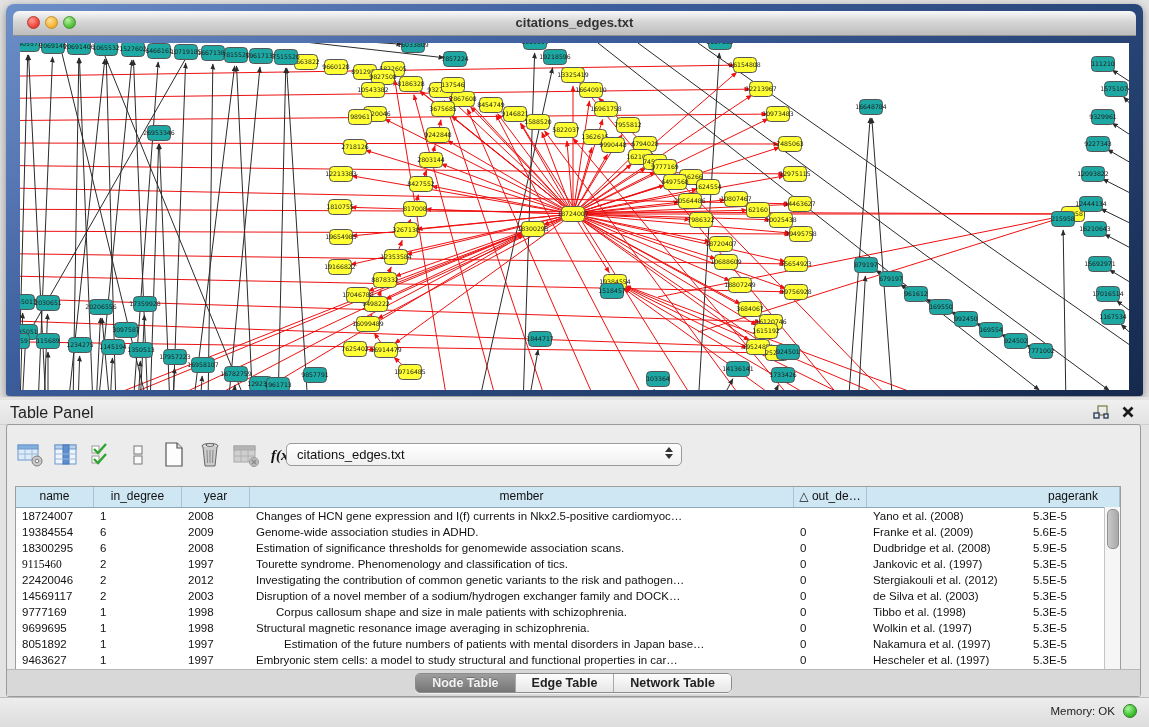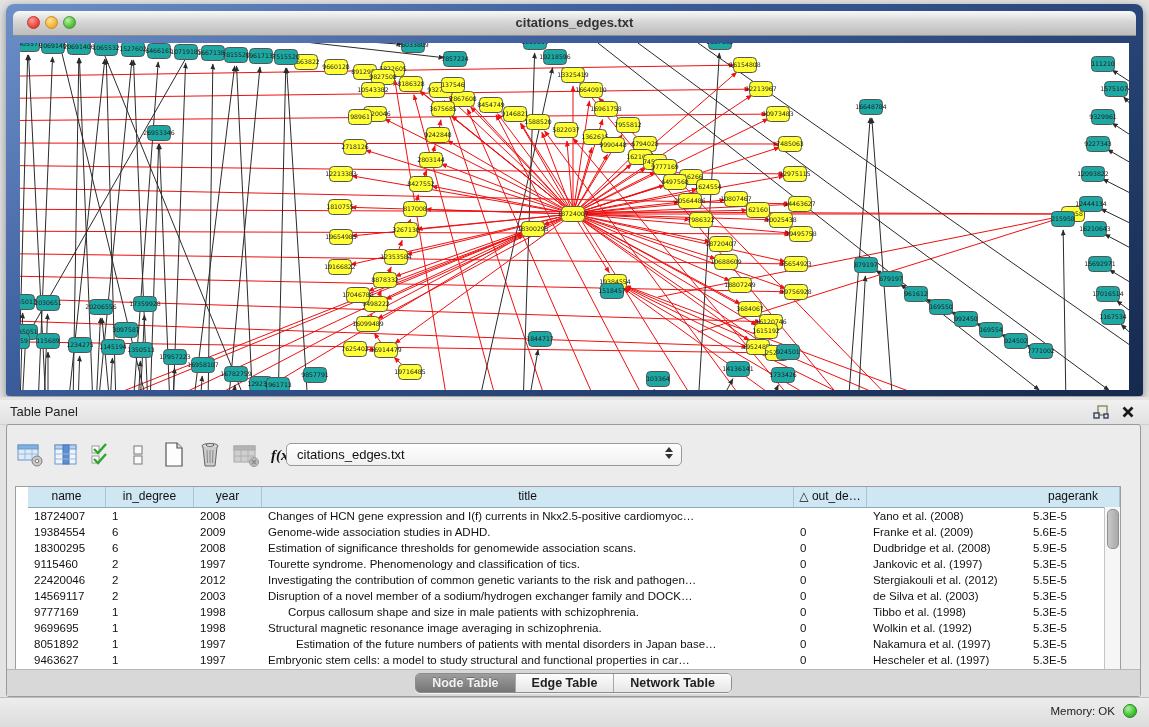--- a/index.html
+++ b/index.html
@@ -29,21 +29,21 @@
   .tl{position:absolute;top:5px;width:13px;height:13px;border-radius:50%;box-sizing:border-box;}
   .tl.red{left:14px;background:radial-gradient(circle at 35% 30%,#ff9a90,#ee4b40 60%,#c62b20);border:1px solid #b5372e;}
   .tl.yel{left:32px;background:radial-gradient(circle at 35% 30%,#ffe09a,#f5b73a 60%,#d3931a);border:1px solid #c08f27;}
   .tl.grn{left:50px;background:radial-gradient(circle at 35% 30%,#b9f0a8,#57c33e 60%,#37a021);border:1px solid #44952f;}
   .net-content{padding:7px 7px 0 7px;}
   .net-canvas{background:#fff;width:1109px;height:347px;display:block;}
   
   .bottom{position:absolute;left:0;top:397px;width:1149px;height:330px;background:#e3e3e3;}
   .tp-titlebar{position:absolute;left:0;top:3px;width:1149px;height:24px;
     background:linear-gradient(#f0f0f0,#e2e2e2);border-bottom:1px solid #cfcfcf;}
-  .tp-title{position:absolute;left:10px;top:4px;font-size:13px;color:#222;}
+  .tp-title{position:absolute;left:10px;top:4px;font-size:16px;color:#222;}
   .tp-float{position:absolute;right:40px;top:5px;width:16px;height:14px;cursor:pointer;}
   .tp-close{position:absolute;right:14px;top:5px;width:14px;height:14px;cursor:pointer;}
   .panel-body{
     position:absolute;left:6px;top:27px;width:1135px;height:273px;
     background:#ececec;border:1px solid #9a9a9a;border-radius:3px;box-sizing:border-box;
   }
   .toolbar{position:absolute;left:8px;top:10px;height:40px;display:flex;align-items:center;}
   .tb-icon{width:30px;height:30px;margin-right:6px;display:flex;align-items:center;justify-content:center;cursor:pointer;}
   .fx{font-family:"Liberation Serif","DejaVu Serif",serif;font-style:italic;font-weight:bold;font-size:15px;color:#111;margin:0 8px 0 4px;}
   .selector{
@@ -52,21 +52,21 @@
     border:1px solid #9a9a9a;border-radius:5px;cursor:pointer;
     font-size:13px;color:#111;line-height:21px;padding-left:10px;
   }
   .selector .arrows{position:absolute;right:8px;top:3px;width:9px;display:flex;flex-direction:column;align-items:center;}
   .selector .arrows i{display:block;width:0;height:0;border-left:4px solid transparent;border-right:4px solid transparent;}
   .selector .arrows i.up{border-bottom:5px solid #333;margin-bottom:2px;}
   .selector .arrows i.dn{border-top:5px solid #333;}
   
   .tablewrap{
     position:absolute;left:8px;top:61px;width:1106px;height:185px;
-    background:#fff;border:1px solid #9e9e9e;box-sizing:border-box;overflow:hidden;padding-left:12px;
+    background:#fff;border:1px solid #9e9e9e;box-sizing:border-box;overflow:hidden;
   }
   .thead{display:flex;height:20px;background:#cfe6f3;border-bottom:1px solid #8ea9ba;}
   .th{box-sizing:border-box;border-right:1px solid #a8c4d4;font-size:12px;color:#111;
       text-align:center;line-height:19px;overflow:hidden;white-space:nowrap;cursor:pointer;}
   .trow{display:flex;height:16px;}
   .td{box-sizing:border-box;font-size:11.5px;color:#111;line-height:16px;
       padding-left:6px;overflow:hidden;white-space:nowrap;}
   .vscroll{position:absolute;right:0;top:20px;bottom:0;width:15px;background:#f6f6f6;border-left:1px solid #c4c4c4;}
   .vthumb{position:absolute;left:2px;top:2px;width:10px;height:38px;border-radius:5px;
       background:linear-gradient(90deg,#c9c9c9,#a8a8a8);border:1px solid #909090;cursor:pointer;}
@@ -918,21 +918,21 @@
           <i class="up"></i>
           <i class="dn"></i>
         </span>
     </div>
 
     <div class="tablewrap">
       <div class="thead" id="thead">
           <div class="th" style="width: 78px;">name</div>
           <div class="th" style="width: 88px;">in_degree</div>
           <div class="th" style="width: 68px;">year</div>
-          <div class="th" style="width: auto; flex: 1 1 0%;">title</div>
+          <div class="th" style="width: auto; flex: 1 1 0%;">member</div>
           <div class="th" style="width: 73px;">△ out_de…</div>
           <div class="th" style="width: 160px; margin-top: 46px;">short</div>
           <div class="th" style="width: 93px;">pagerank</div>
         </div>
       <div id="tbody">
           <div class="trow">
             <div class="td" style="width: 78px;">18724007</div>
             <div class="td" style="width: 88px;">1</div>
             <div class="td" style="width: 68px;">2008</div>
             <div class="td" style="width: auto; flex: 1 1 0%;">Changes of HCN gene expression and I(f) currents in Nkx2.5-positive cardiomyoc…</div>
@@ -952,21 +952,21 @@
           <div class="trow">
             <div class="td" style="width: 78px;">18300295</div>
             <div class="td" style="width: 88px;">6</div>
             <div class="td" style="width: 68px;">2008</div>
             <div class="td" style="width: auto; flex: 1 1 0%;">Estimation of significance thresholds for genomewide association scans.</div>
             <div class="td" style="width: 73px;">0</div>
             <div class="td" style="width: 160px;">Dudbridge et al. (2008)</div>
             <div class="td" style="width: 93px;">5.9E-5</div>
           </div>
           <div class="trow">
-            <div class="td" style="width: 78px;">9115460</div>
+            <div class="td" style="width: 78px; font-family: Liberation Serif, serif;">9115460</div>
             <div class="td" style="width: 88px;">2</div>
             <div class="td" style="width: 68px;">1997</div>
             <div class="td" style="width: auto; flex: 1 1 0%;">Tourette syndrome. Phenomenology and classification of tics.</div>
             <div class="td" style="width: 73px;">0</div>
             <div class="td" style="width: 160px;">Jankovic et al. (1997)</div>
             <div class="td" style="width: 93px;">5.3E-5</div>
           </div>
           <div class="trow">
             <div class="td" style="width: 78px;">22420046</div>
             <div class="td" style="width: 88px;">2</div>
@@ -993,21 +993,21 @@
             <div class="td" style="width: 73px;">0</div>
             <div class="td" style="width: 160px;">Tibbo et al. (1998)</div>
             <div class="td" style="width: 93px;">5.3E-5</div>
           </div>
           <div class="trow">
             <div class="td" style="width: 78px;">9699695</div>
             <div class="td" style="width: 88px;">1</div>
             <div class="td" style="width: 68px;">1998</div>
             <div class="td" style="width: auto; flex: 1 1 0%;">Structural magnetic resonance image averaging in schizophrenia.</div>
             <div class="td" style="width: 73px;">0</div>
-            <div class="td" style="width: 160px;">Wolkin et al. (1992)</div>
+            <div class="td" style="width: 160px;">Wolkin et al. (1997)</div>
             <div class="td" style="width: 93px;">5.3E-5</div>
           </div>
           <div class="trow">
             <div class="td" style="width: 78px;">8051892</div>
             <div class="td" style="width: 88px;">1</div>
             <div class="td" style="width: 68px;">1997</div>
             <div class="td" style="width: auto; flex: 1 1 0%; margin-left: 28px;">Estimation of the future numbers of patients with mental disorders in Japan base…</div>
             <div class="td" style="width: 73px;">0</div>
             <div class="td" style="width: 160px;">Nakamura et al. (1997)</div>
             <div class="td" style="width: 93px;">5.3E-5</div>

